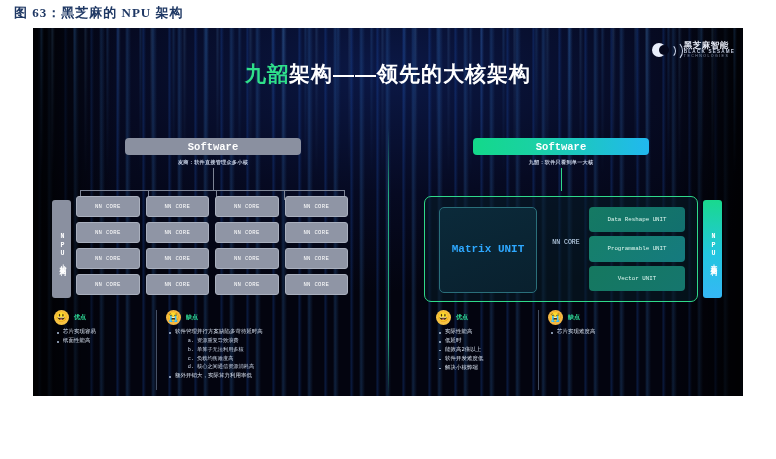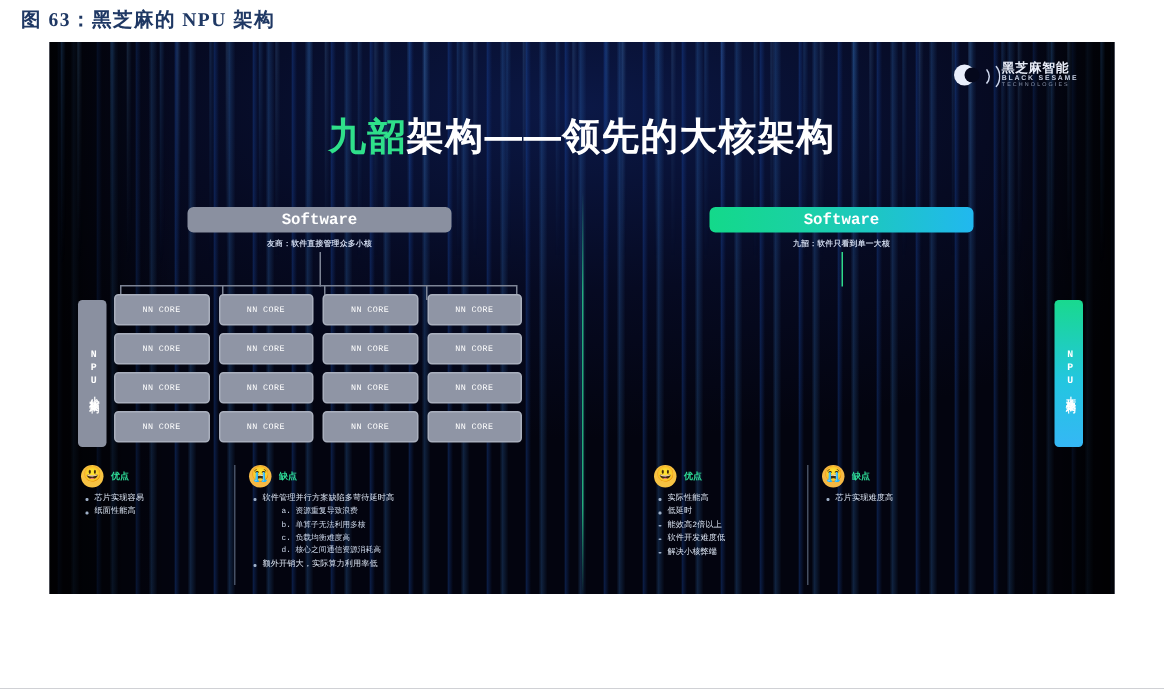--- a/index.html
+++ b/index.html
@@ -23,37 +23,37 @@
   }
   .streaks{position:absolute;left:0;top:0;width:100%;height:150px;opacity:.55;
     background:repeating-linear-gradient(90deg,
       rgba(0,0,0,0) 0px, rgba(0,0,0,0) 7px,
       rgba(70,150,235,.35) 8px, rgba(70,150,235,0) 11px,
       rgba(0,0,0,0) 18px, rgba(120,190,255,.28) 19px,
       rgba(0,0,0,0) 22px, rgba(0,0,0,0) 33px);
     -webkit-mask-image:linear-gradient(180deg,#000 0%,rgba(0,0,0,.5) 45%,rgba(0,0,0,0) 100%);
     mask-image:linear-gradient(180deg,#000 0%,rgba(0,0,0,.5) 45%,rgba(0,0,0,0) 100%);}
 
-  .logo{position:absolute;right:24px;top:13px;display:flex;align-items:center;gap:6px;}
+  .logo{position:absolute;right:8px;top:13px;display:flex;align-items:center;gap:6px;}
   .logo-mark{position:relative;width:26px;height:18px;}
   .logo-mark .dot{position:absolute;left:0;top:2px;width:14px;height:14px;border-radius:50%;
     background:#e9eefb;}
   .logo-mark .cut{position:absolute;left:7px;top:4px;width:10px;height:10px;border-radius:50%;
     background:#05081c;}
   .logo-mark .arc{position:absolute;border:1.2px solid #cfd8ee;border-left-color:transparent;
     border-top-color:transparent;border-bottom-color:transparent;border-radius:50%;}
   .arc1{left:11px;top:3px;width:11px;height:12px;}
   .arc2{left:14px;top:0px;width:15px;height:18px;}
   .logo-text{line-height:1.05;}
   .logo-cn{font-size:8.5px;font-weight:bold;color:#e8ecf7;letter-spacing:.5px;}
   .logo-en{font-size:4.6px;font-weight:bold;color:#c6cee0;letter-spacing:1.2px;}
   .logo-en2{font-size:3.6px;color:#8c96ad;letter-spacing:1.4px;}
 
   .title{position:absolute;top:32px;left:0;width:100%;text-align:center;
-    font-size:25px;font-weight:bold;color:#ffffff;letter-spacing:1px;margin-top:14px;}
+    font-size:21px;font-weight:bold;color:#ffffff;letter-spacing:1px;}
   .title .hl{color:#2fe08a;}
   .subtitle{position:absolute;top:68px;left:0;width:100%;text-align:center;
     font-size:11.5px;font-weight:bold;color:#32e39a;letter-spacing:.2px;}
 
   .divider{position:absolute;left:355px;top:100px;width:1px;height:268px;
     background:linear-gradient(180deg,rgba(45,220,150,0) 0%,rgba(45,220,150,.75) 25%,rgba(45,220,150,.75) 78%,rgba(45,220,150,0) 100%);}
 
   .panel{position:absolute;top:100px;width:330px;height:270px;font-family:Liberation Mono, monospace;}
   .panel.left{left:15px;}
   .panel.right{left:363px;}
@@ -216,20 +216,29 @@
 
     <div class="panel right">
       <div class="sw-bar grad">Software</div>
       <div class="sw-note">九韶：软件只看到单一大核</div>
       <div class="trunk" style="background:#2fd98a"></div>
 
       <div class="npu-side npu-right">
         <span>NPU大核架构</span>
       </div>
 
+      <div class="bigcore">
+        <div class="matrix">Matrix UNIT</div>
+        <div class="nncore-lbl">NN CORE</div>
+        <div class="sub-units" id="sub-units">
+            <div class="unit u1">Data Reshape UNIT</div>
+            <div class="unit u2">Programmable UNIT</div>
+            <div class="unit u3">Vector UNIT</div>
+          </div>
+      </div>
 
       <div class="bullets">
         <div class="bcol" style="left:40px;width:95px">
           <div class="bhead">
             <div class="emoji happy">😃</div>
             <div class="bhead-label">优点</div>
           </div>
           <ul class="lv1" id="right-pros">
               <li>实际性能高</li>
               <li>低延时</li>

